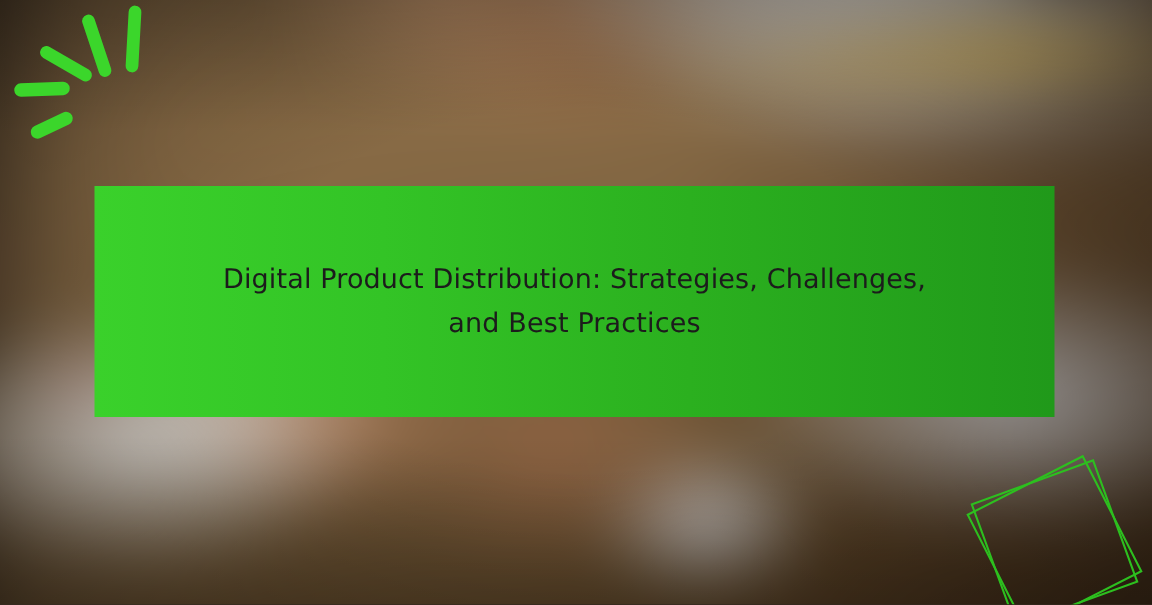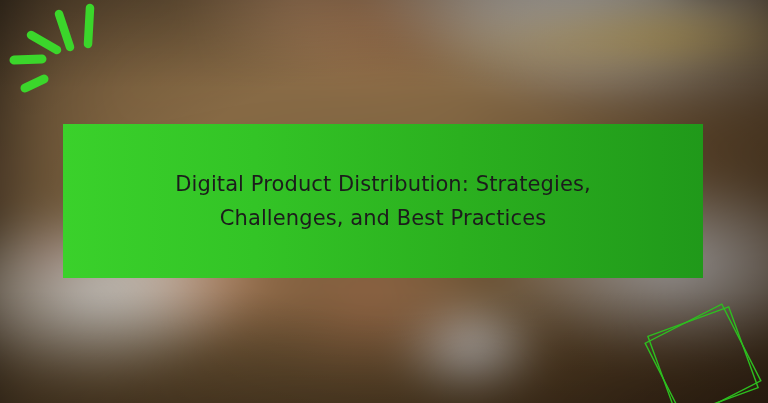--- a/index.html
+++ b/index.html
@@ -71,21 +71,21 @@
     height: 154px;
     background: linear-gradient(90deg, #3ad12b 0%, #33c426 30%, #2bb01f 62%, #20991a 100%);
     display: flex;
     align-items: center;
     justify-content: center;
   }
   .title-text {
     margin: 0;
     width: 470px;
     text-align: center;
-    font-size: 21px;
+    font-size: 18px;
     font-weight: 400;
     line-height: 1.62;
     color: #1c1c1c;
     letter-spacing: 0.1px;
   }
 
   
   .sparkle-burst {
     position: absolute;
     left: 0;

